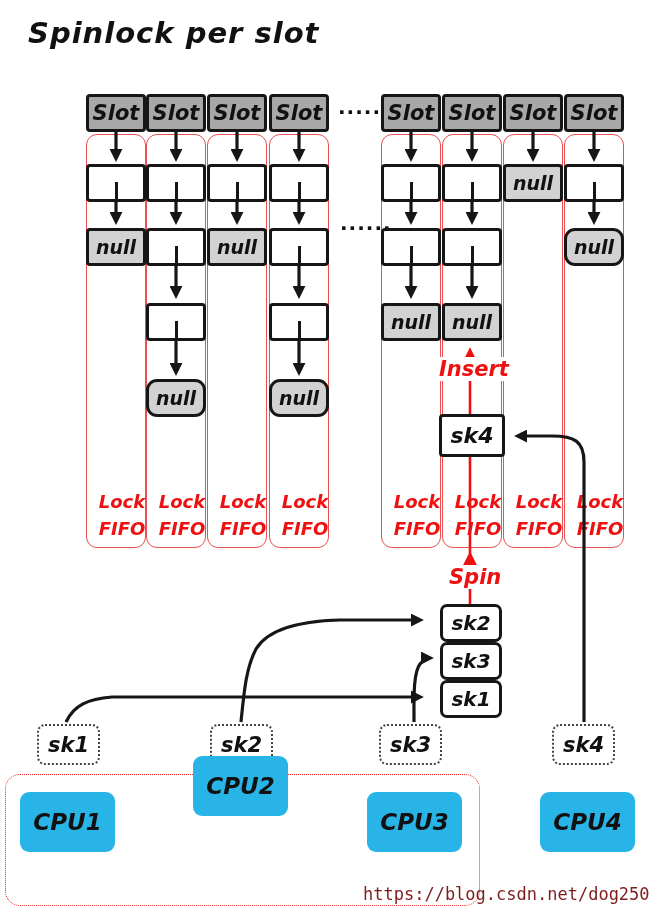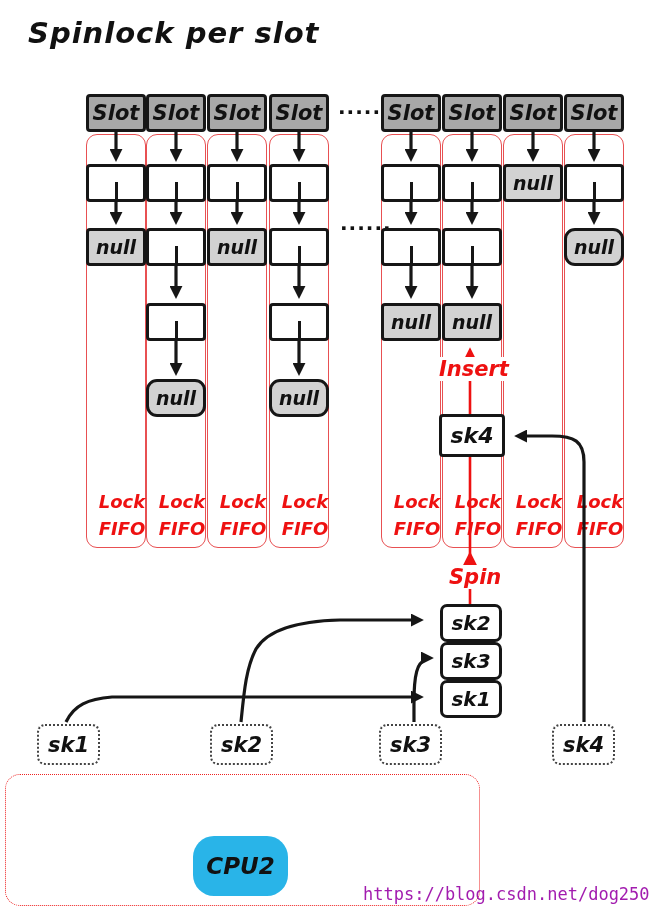--- a/index.html
+++ b/index.html
@@ -35,21 +35,21 @@
            border:1.6px dotted #ee2222;border-radius:15px;z-index:0;box-sizing:border-box;}
   .redlabel{position:absolute;font:italic 700 21px "DejaVu Sans",sans-serif;color:#ee1111;
             background:#fff;padding:0 2px;z-index:6;}
   .cn-note{position:absolute;left:512px;top:529px;font:700 17px "DejaVu Sans",sans-serif;
            color:#111;background:#fff;padding:1px 2px;z-index:6;white-space:nowrap;}
   .cn-queue{position:absolute;left:160px;top:617px;font:700 28px "DejaVu Sans",sans-serif;
             color:#111;letter-spacing:2px;z-index:2;white-space:nowrap;}
   .cn-helpless{position:absolute;left:147px;top:872px;font:700 21px "DejaVu Sans",sans-serif;
                color:#ee1111;z-index:6;white-space:nowrap;}
   .watermark{position:absolute;left:363px;top:884px;font:400 17px "DejaVu Sans Mono",monospace;
-             color:#a21caf;z-index:6;white-space:nowrap;}
+             color:#7f1d1d;z-index:6;white-space:nowrap;}
   svg.lines{position:absolute;left:0;top:0;z-index:4;pointer-events:none;}
 </style>
 </head>
 <body>
 
 <div class="stage">
 
   <svg class="lines" width="657" height="917" viewBox="0 0 657 917">
     <defs>
       <marker id="mb" markerUnits="userSpaceOnUse" markerWidth="13" markerHeight="13" viewBox="0 0 10 10" refX="7" refY="5" orient="auto">
@@ -184,18 +184,21 @@
   <div class="box stackbox" style="left:440px;top:642px;">sk3</div>
   <div class="box stackbox" style="left:440px;top:680px;">sk1</div>
 
   <div class="sock" style="left:37px;top:724px;">sk1</div>
   <div class="sock" style="left:210px;top:724px;">sk2</div>
   <div class="sock" style="left:379px;top:724px;">sk3</div>
   <div class="sock" style="left:552px;top:724px;">sk4</div>
 
   <div class="cpu-pen"></div>
 
-  <div class="cpu" style="left:193px;top:836px;border-radius:21px;">CPU2</div>
+  <div class="cpu" style="left:20px;top:792px;">CPU1</div>
+  <div class="cpu" style="left:193px;top:756px;">CPU2</div>
+  <div class="cpu" style="left:367px;top:792px;">CPU3</div>
+  <div class="cpu" style="left:540px;top:792px;">CPU4</div>
 
 
   <div class="watermark">https://blog.csdn.net/dog250</div>
 
 </div>
 
 </body></html>

